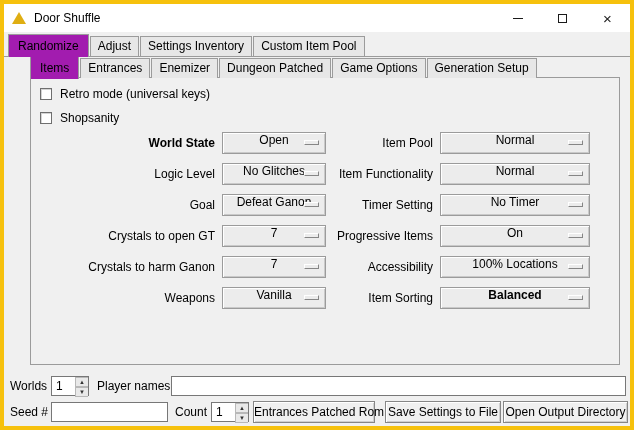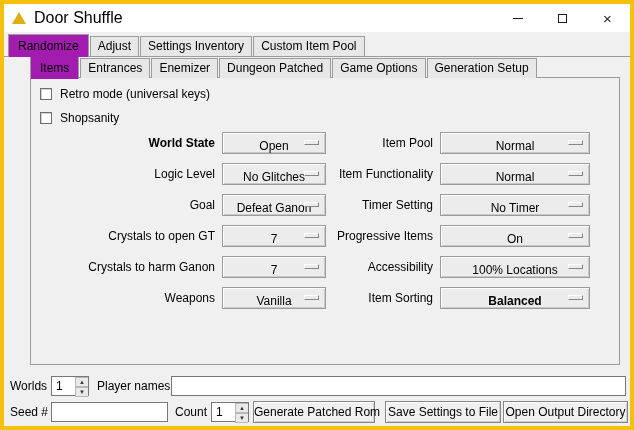--- a/index.html
+++ b/index.html
@@ -15,21 +15,21 @@
   
   .titlebar {
     position:absolute; left:4px; top:4px; right:4px; height:28px;
     background:#ffffff; display:flex; align-items:center;
   }
   .app-icon {
     width:0; height:0; margin-left:8px;
     border-left:7px solid transparent; border-right:7px solid transparent;
     border-bottom:12px solid #dfae12;
   }
-  .win-title { margin-left:8px; font-size:16px; }
+  .win-title { margin-left:8px; font-size:12px; }
   .caption-buttons { margin-left:auto; display:flex; height:28px; }
   .cap-btn { width:45px; height:28px; display:flex; align-items:center; justify-content:center; }
   .min-glyph { width:10px; height:0; border-top:1px solid #1a1a1a; }
   .max-glyph { width:9px; height:9px; border:1px solid #1a1a1a; background:transparent; }
   .close-glyph { font-size:15px; line-height:15px; color:#1a1a1a; }
 
   
   .client {
     position:absolute; left:4px; top:32px; right:4px; bottom:4px;
     background:#f0f0f0;
@@ -60,21 +60,21 @@
     border:1px solid #6f6f6f; box-shadow:inset 1px 1px 0 #d4d4d4;
     margin-right:8px; flex:0 0 auto;
   }
 
   
   .opt-label { position:absolute; height:22px; line-height:22px; text-align:right; white-space:nowrap; }
   .dropdown {
     position:absolute; height:22px; background:#ececec;
     border:1px solid #9b9b9b;
     box-shadow:inset 1px 1px 0 #ffffff, inset -1px -1px 0 #c9c9c9;
-    display:flex; align-items:flex-end; justify-content:center; cursor:default;
+    display:flex; align-items:flex-start; justify-content:center; cursor:default;
   }
   .dropdown .dd-value { font-size:12px; }
   .dd-indicator {
     position:absolute; right:6px; top:50%; margin-top:-3px;
     width:15px; height:5px; background:#ececec;
     border:1px solid; border-color:#ffffff #868686 #868686 #ffffff;
   }
 
   
   .lbl { position:absolute; height:20px; line-height:20px; white-space:nowrap; }
@@ -225,18 +225,18 @@
     <div class="lbl" style="left:6px; top:370px;">Seed #</div>
     <input class="entry" style="left: 47px; top: 370px; width: 117px;" value="">
     <div class="lbl" style="left:171px; top:370px;">Count</div>
     <div class="spin" style="left:207px; top:370px;">
       <span class="num">1</span>
       <span class="arrows">
         <span class="arrow">▲</span>
         <span class="arrow">▼</span>
       </span>
     </div>
-    <div class="btn" style="left:249px; top:369px; width:122px;">Generate Patched Rom</div>
+    <div class="btn" style="left:249px; top:369px; width:122px;">Entrances Patched Rom</div>
     <div class="btn" style="left:381px; top:369px; width:116px;">Save Settings to File</div>
     <div class="btn" style="left:499px; top:369px; width:125px;">Open Output Directory</div>
 
   </div>
 </div>
 
 </body></html>

